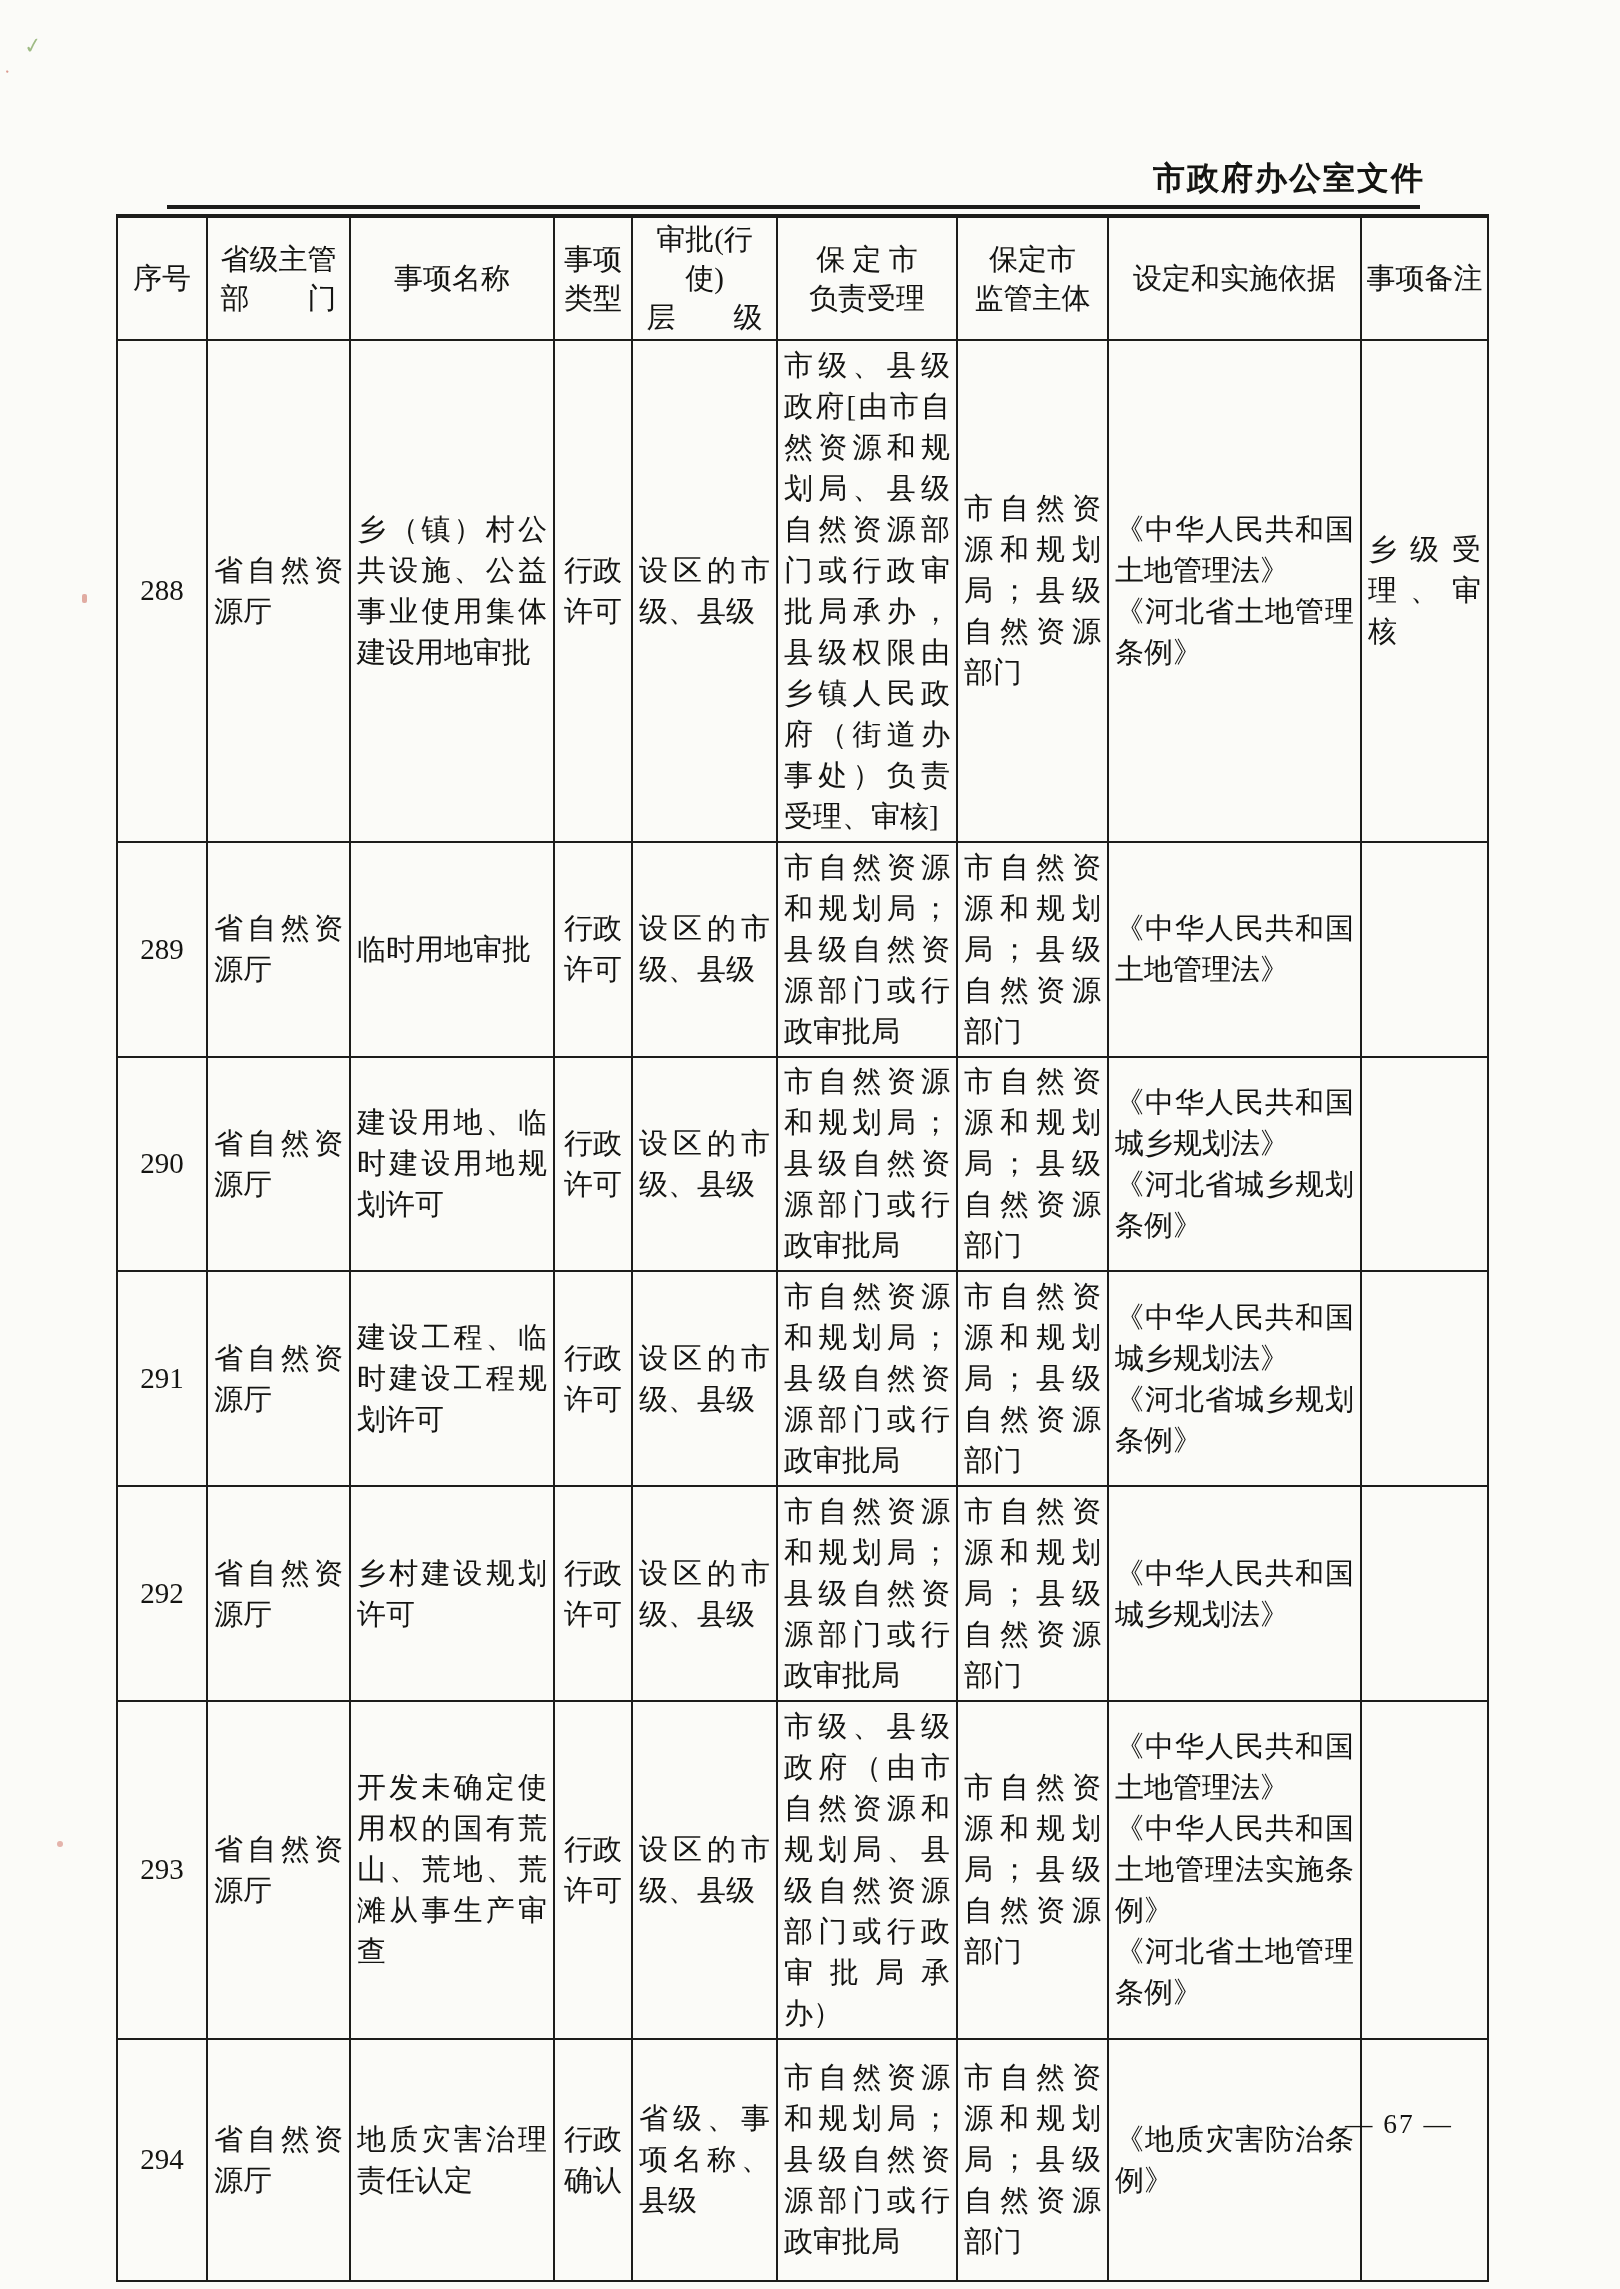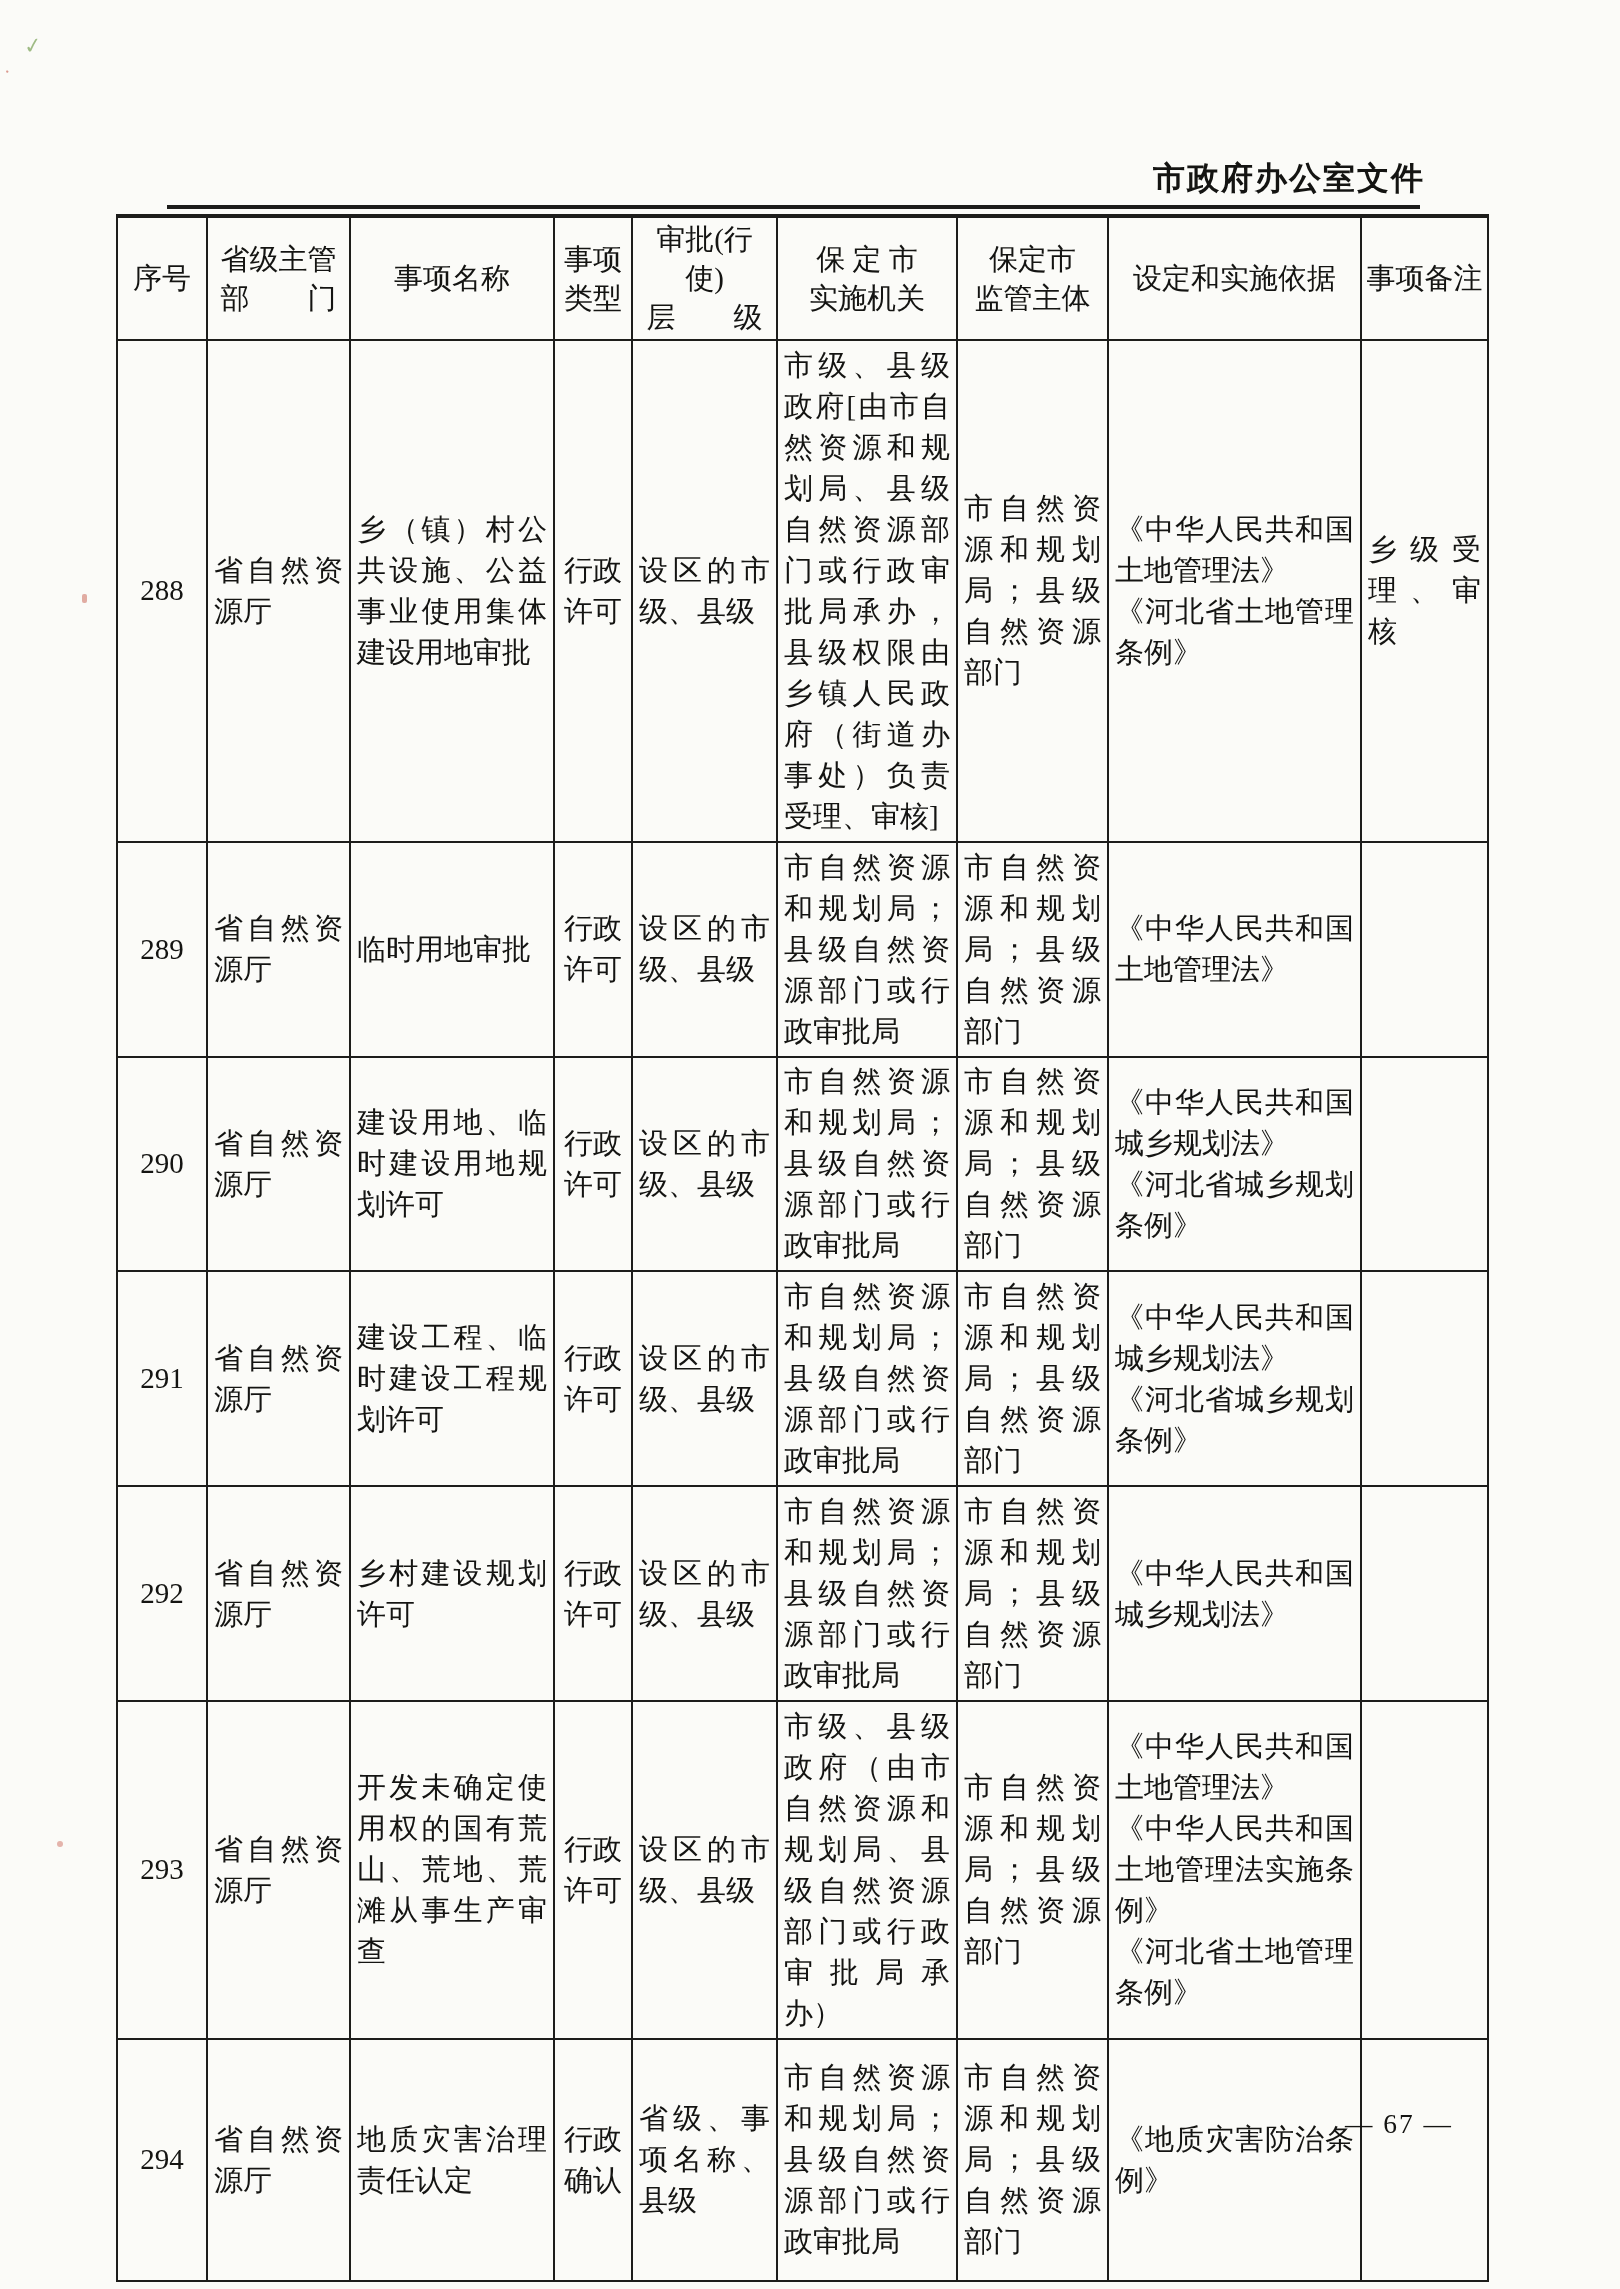--- a/index.html
+++ b/index.html
@@ -81,21 +81,21 @@
       <tr>
         <th>序号</th>
         <th>省级主管
 部　　门</th>
         <th>事项名称</th>
         <th>事项
 类型</th>
         <th>审批(行使)
 层　　级</th>
         <th>保 定 市
-实施机关</th>
+负责受理</th>
         <th>保定市
 监管主体</th>
         <th>设定和实施依据</th>
         <th>事项备注</th>
       </tr>
     </thead>
     <tbody>
         <tr style="height: 461px;">
           <td class="col-xh">288</td>
           <td class="col-dept">省自然资源厅</td>

